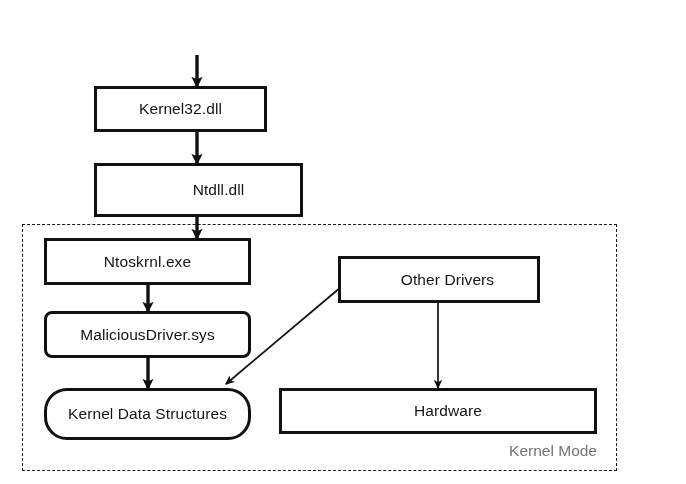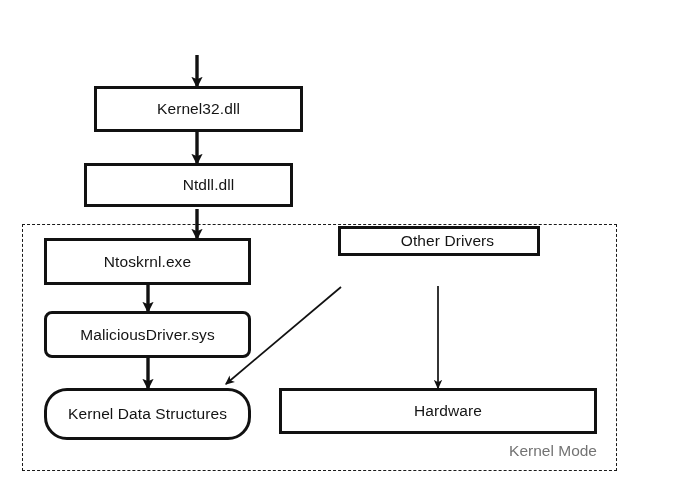--- a/index.html
+++ b/index.html
@@ -82,33 +82,33 @@
         <line x1="197" y1="132" x2="197" y2="163" stroke="#111111" stroke-width="3.4" marker-end="url(#arrow-solid)"></line>
         <line x1="197" y1="209" x2="197" y2="238" stroke="#111111" stroke-width="3.4" marker-end="url(#arrow-solid)"></line>
         <line x1="148" y1="285" x2="148" y2="311" stroke="#111111" stroke-width="3.4" marker-end="url(#arrow-solid)"></line>
         <line x1="148" y1="358" x2="148" y2="388" stroke="#111111" stroke-width="3.4" marker-end="url(#arrow-solid)"></line>
         <line x1="341" y1="287" x2="226" y2="384" stroke="#111111" stroke-width="1.7" marker-end="url(#arrow-thin)"></line>
         <line x1="438" y1="286" x2="438" y2="388" stroke="#111111" stroke-width="1.7" marker-end="url(#arrow-thin)"></line>
       </g>
   </svg>
 
 
-  <div class="node" id="node-kernel32" style="left: 94px; top: 86px; width: 209px; height: 46px;">
+  <div class="node" id="node-kernel32" style="left: 94px; top: 86px; width: 173px; height: 46px;">
     <span>Kernel32.dll</span>
   </div>
 
-  <div class="node" id="node-ntdll" style="left: 84px; top: 163px; width: 209px; height: 44px; padding-left: 40px;">
+  <div class="node" id="node-ntdll" style="left: 94px; top: 163px; width: 209px; height: 54px; padding-left: 40px;">
     <span>Ntdll.dll</span>
   </div>
 
   <div class="node" id="node-ntoskrnl" style="left: 44px; top: 238px; width: 207px; height: 47px;">
     <span>Ntoskrnl.exe</span>
   </div>
 
-  <div class="node" id="node-other-drivers" style="left: 338px; top: 226px; width: 202px; height: 30px; padding-left: 17px;">
+  <div class="node" id="node-other-drivers" style="left: 338px; top: 256px; width: 202px; height: 47px; padding-left: 17px;">
     <span>Other Drivers</span>
   </div>
 
   <div class="node" id="node-malicious-driver" style="left: 44px; top: 311px; width: 207px; height: 47px; border-radius: 8px;">
     <span>MaliciousDriver.sys</span>
   </div>
 
   <div class="node" id="node-kernel-data-structures" style="left: 44px; top: 388px; width: 207px; height: 52px; border-radius: 23px;">
     <span>Kernel Data Structures</span>
   </div>

